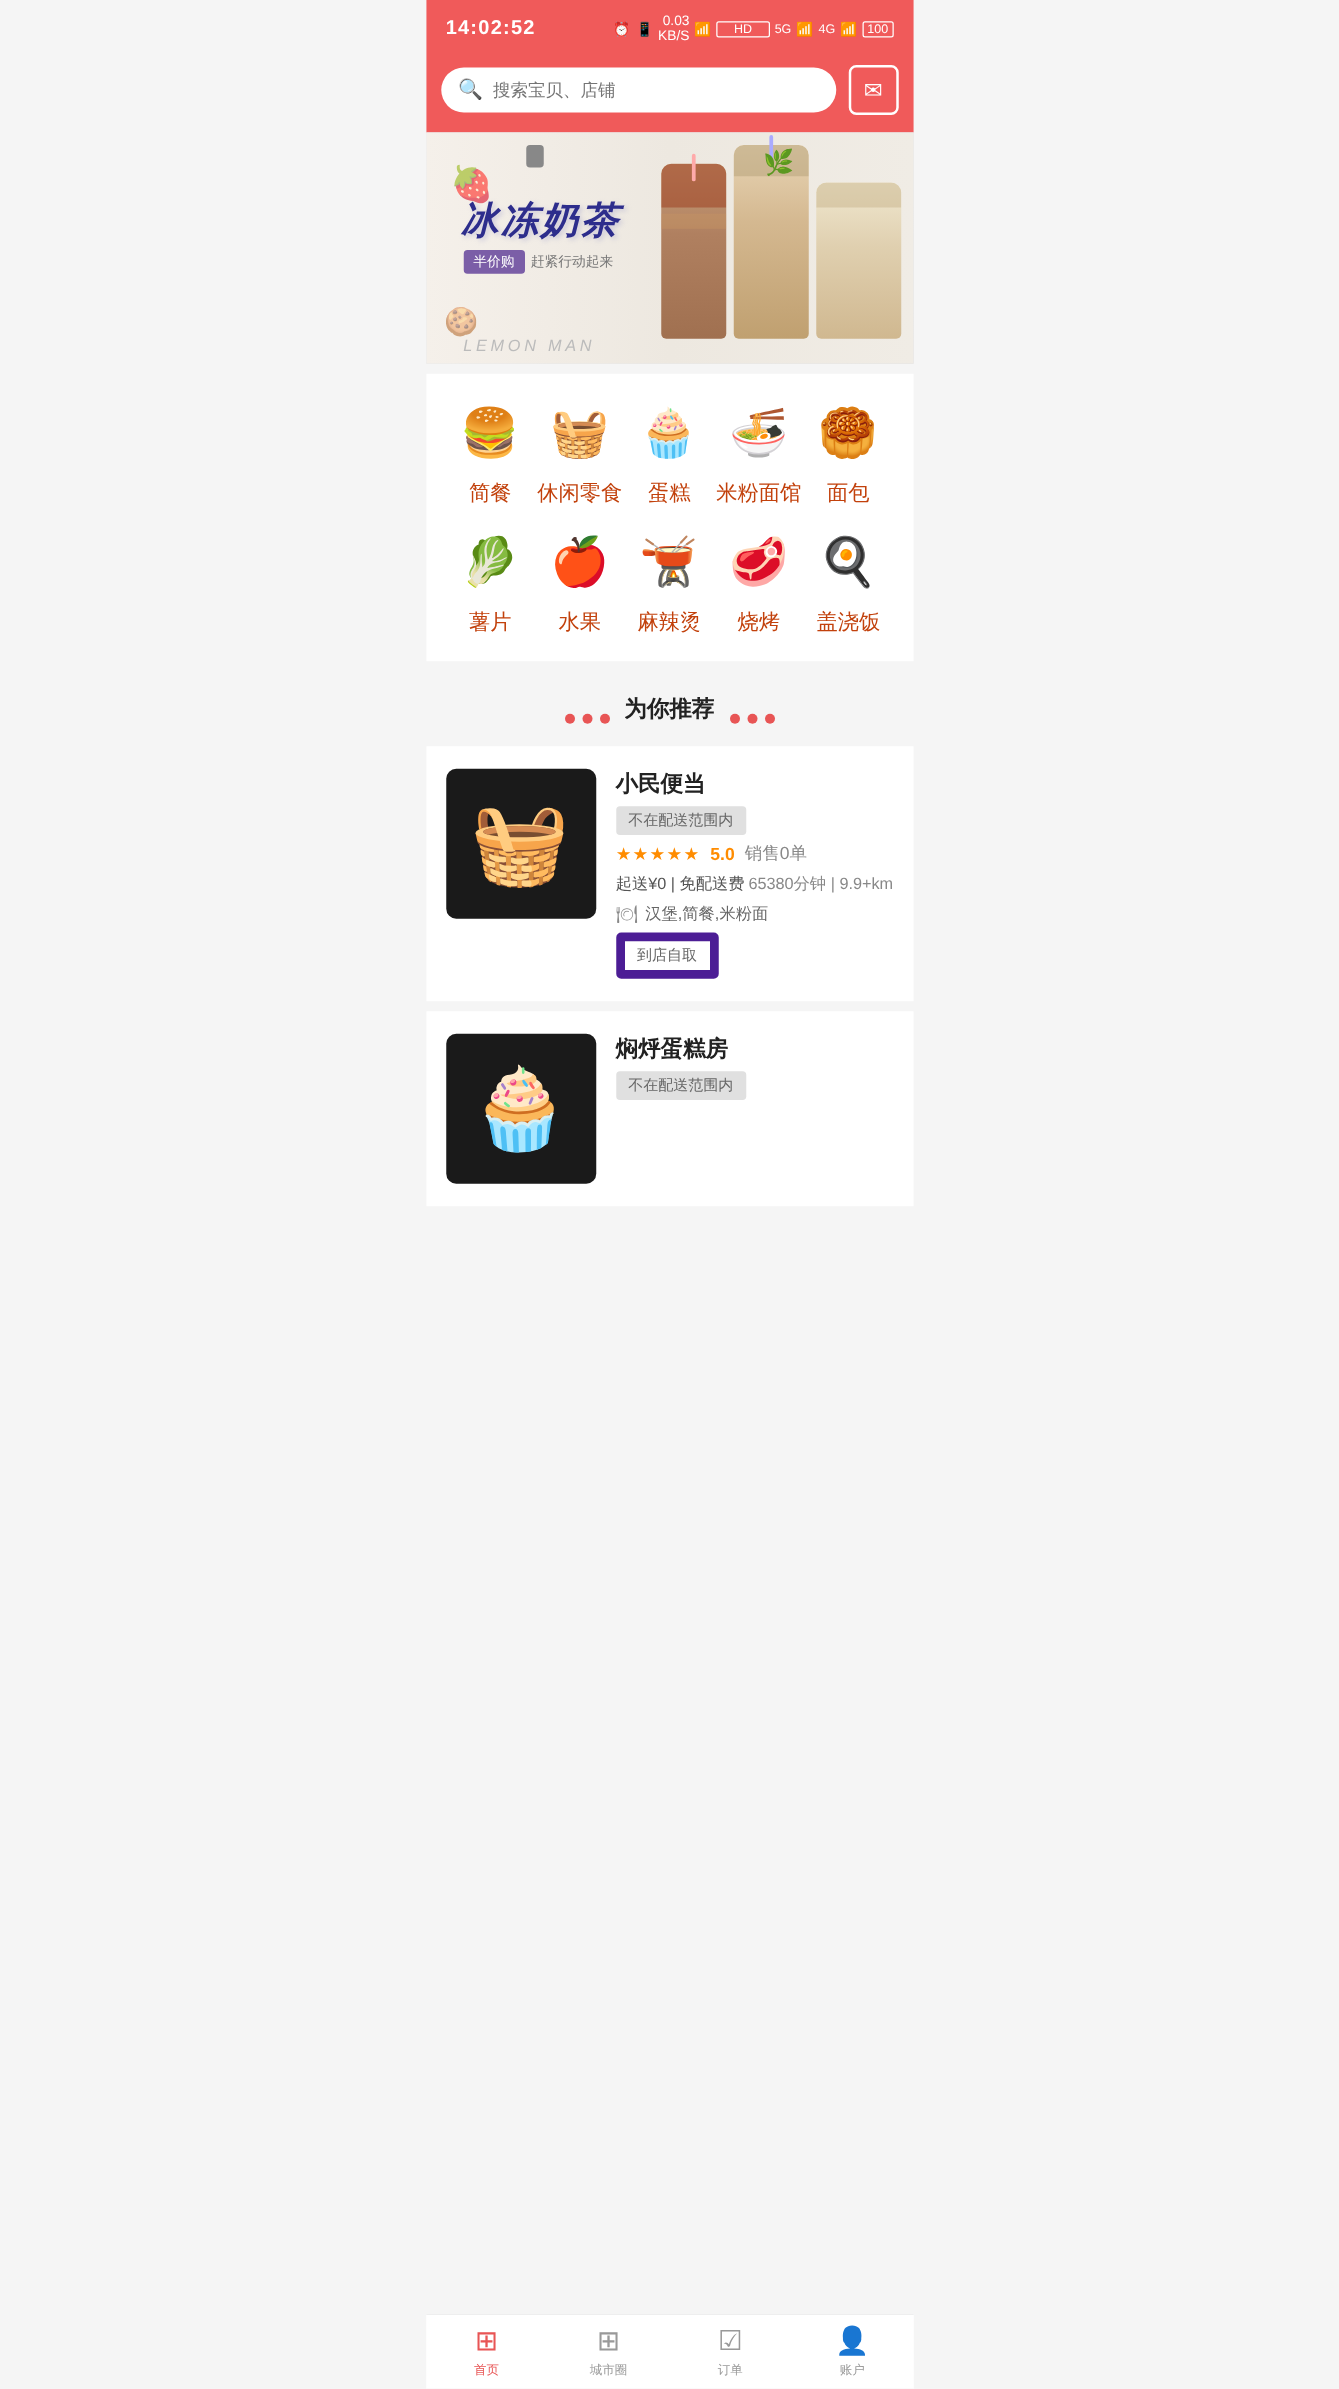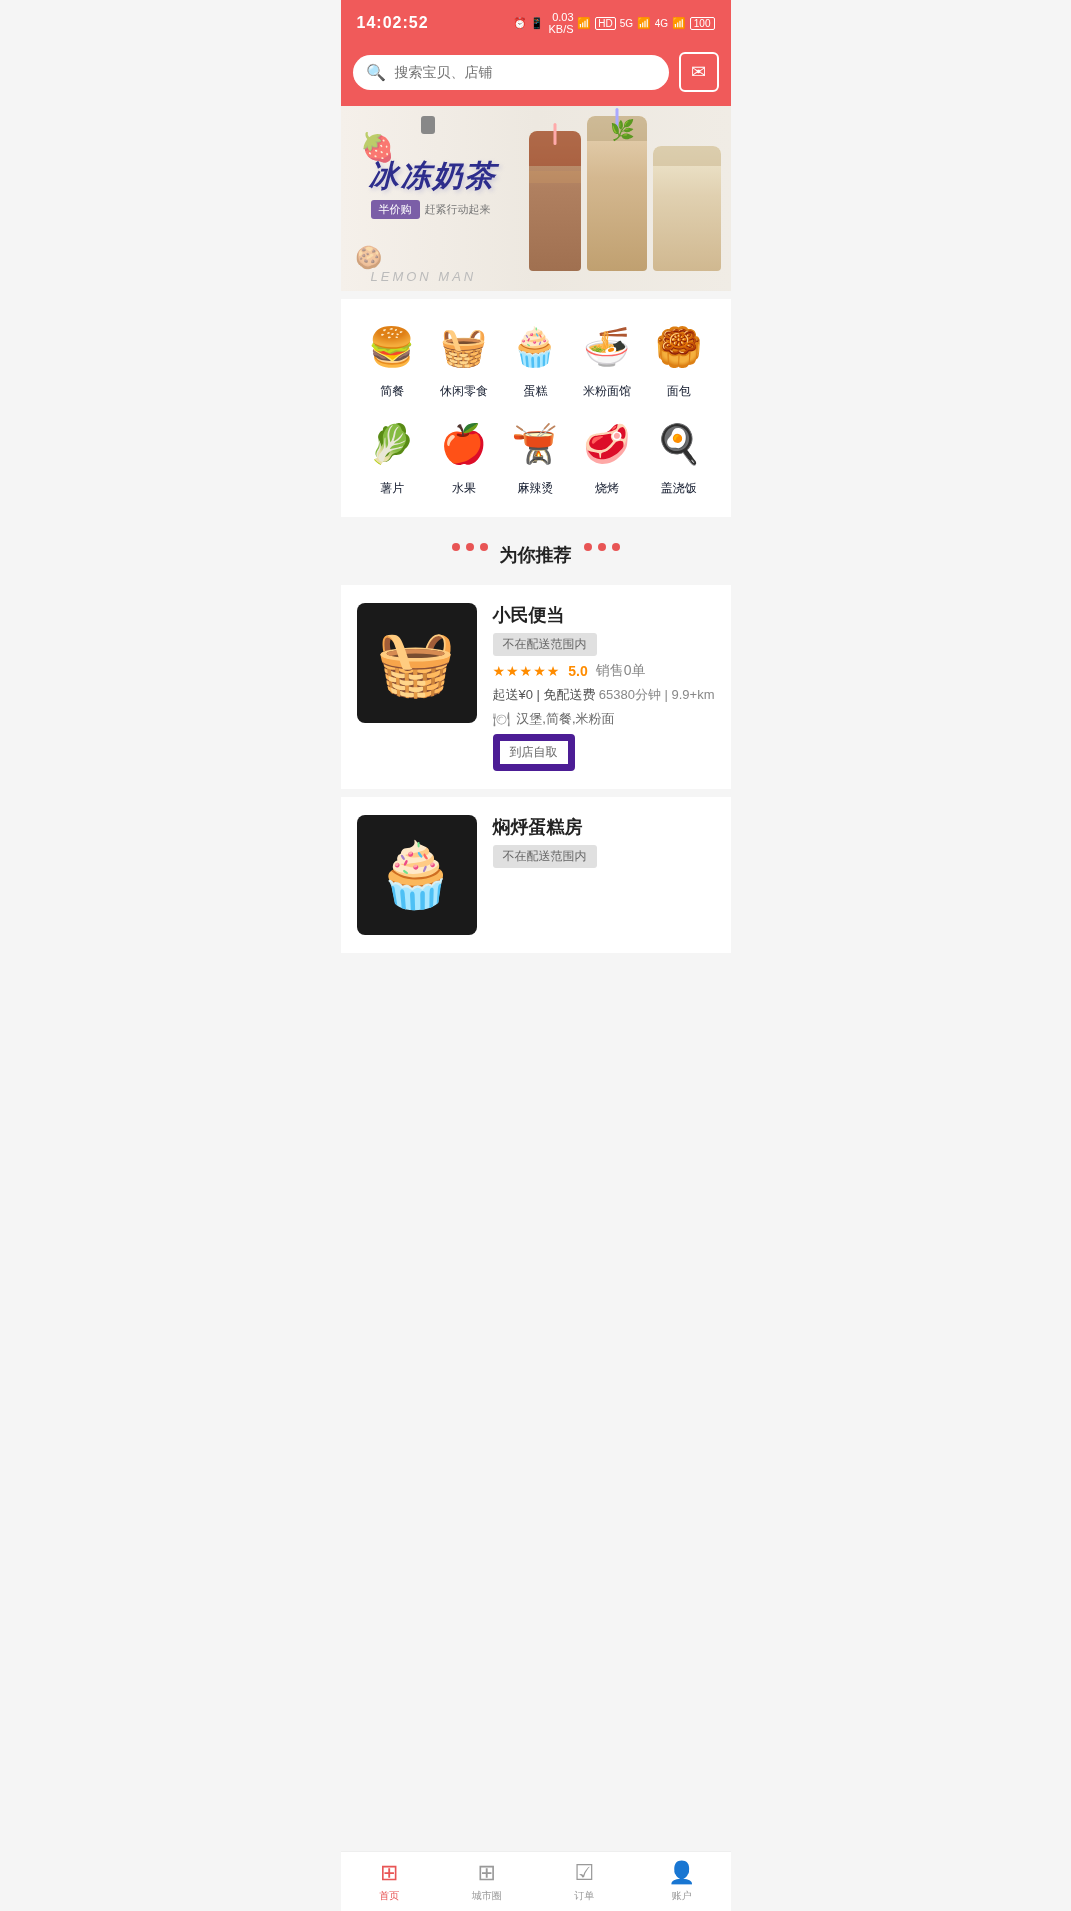--- a/index.html
+++ b/index.html
@@ -124,29 +124,29 @@
     }
     .category-icon {
       width: 56px;
       height: 56px;
       display: flex;
       align-items: center;
       justify-content: center;
       font-size: 36px;
     }
     .category-label {
-      font-size: 12px;
-      color: #0f172a;
+      font-size: 17px;
+      color: #c2410c;
       text-align: center;
     }
 
     
     .recommend-header {
       display: flex;
-      align-items: flex-start;
+      align-items: flex-end;
       justify-content: center;
       gap: 12px;
       padding: 18px 0;
     }
     .recommend-dots {
       display: flex;
       gap: 6px;
     }
     .dot {
       width: 8px;
@@ -281,21 +281,21 @@
 
 <div class="page-wrapper">
 
   <div class="status-bar">
     <span class="status-time">14:02:52</span>
     <div class="status-icons">
       <span>⏰</span>
       <span>📱</span>
       <span>0.03<br>KB/S</span>
       <span>📶</span>
-      <span style="font-size:10px;border:1px solid white;padding:0 2px;border-radius:2px;">HD</span>
+      <span style="font-size:10px;border:1px solid white;padding:0 13px;border-radius:2px;">HD</span>
       <span style="font-size:10px;">5G</span>
       <span>📶</span>
       <span style="font-size:10px;">4G</span>
       <span>📶</span>
       <span style="font-size:10px;border:1px solid white;padding:0 3px;border-radius:2px;">100</span>
     </div>
   </div>
 
   <div class="header">
     <div class="search-bar">

